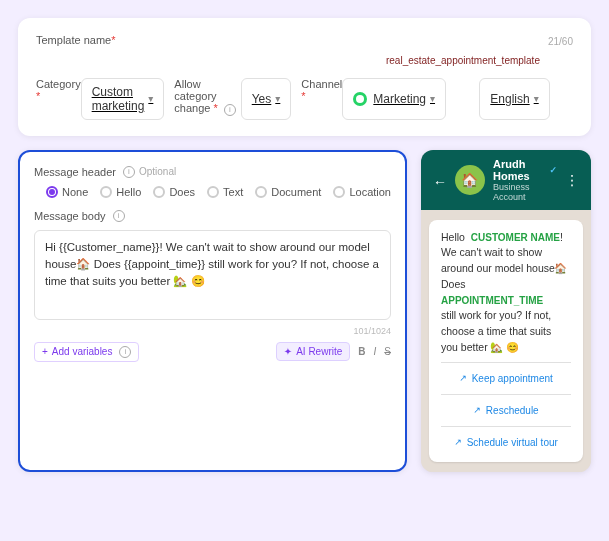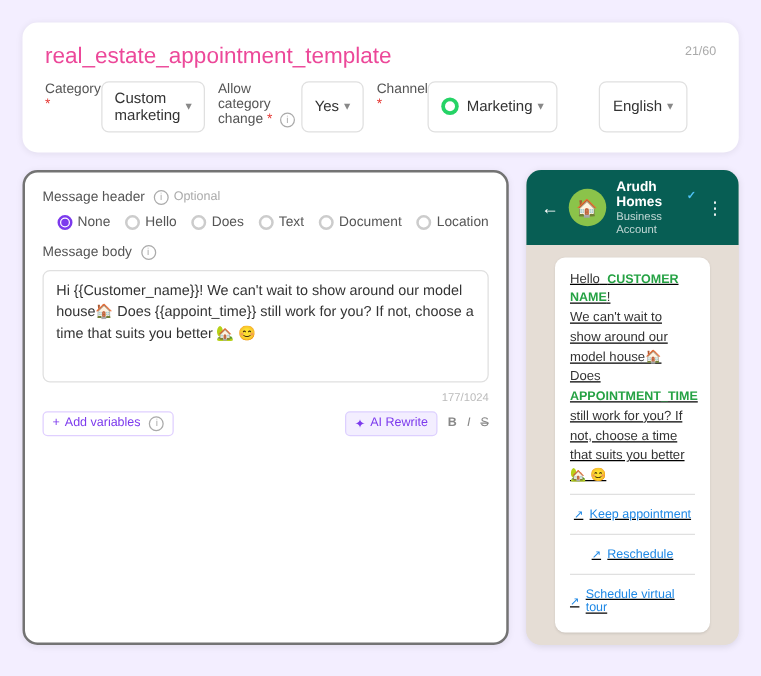--- a/index.html
+++ b/index.html
@@ -34,27 +34,28 @@
     }
     .field-label {
       font-size: 11px;
       color: #555;
       margin-bottom: 4px;
     }
     .field-label .required {
       color: #e53935;
     }
     .template-name-input {
-      font-size: 18px;
-      color: #ec4899;
+      font-size: 10px;
+      color: #7f1d1d;
       border: none;
       outline: none;
       width: 100%;
       padding: 0;
       background: transparent;
+      text-align: right;
     }
     .char-count {
       font-size: 10px;
       color: #aaa;
       white-space: nowrap;
       margin-left: 8px;
       align-self: flex-start;
       padding-top: 2px;
     }
     .fields-row {
@@ -69,20 +70,21 @@
     }
     .select-wrapper {
       position: relative;
       display: flex;
       align-items: center;
       border: 1px solid #e0e0e0;
       border-radius: 6px;
       padding: 5px 10px;
       background: #fff;
       cursor: pointer;
+      text-decoration: underline;
     }
     .select-text {
       font-size: 12px;
       color: #333;
       flex: 1;
     }
     .select-icon {
       font-size: 10px;
       color: #888;
       margin-left: 4px;
@@ -124,21 +126,21 @@
       gap: 14px;
     }
 
     
     .left-panel {
       flex: 1;
       background: #fff;
       border-radius: 12px;
       padding: 14px;
       box-shadow: 0 1px 6px rgba(0,0,0,0.07);
-      border: 2px solid #737373;
+      border: 2px solid #1d4ed8;
     }
     .section-label {
       font-size: 11px;
       color: #555;
       margin-bottom: 8px;
       display: flex;
       align-items: center;
       gap: 4px;
     }
     .optional-badge {
@@ -298,26 +300,25 @@
       font-size: 9px;
       color: rgba(255,255,255,0.75);
     }
     .more-icon {
       color: white;
       font-size: 14px;
       cursor: pointer;
     }
     .chat-area {
       flex: 1;
-      padding: 10px 23px;
+      padding: 10px 8px;
       display: flex;
       flex-direction: column;
       gap: 4px;
       background: #e5ddd5;
-      text-decoration: underline;
     }
     .message-bubble {
       background: white;
       border-radius: 8px;
       padding: 10px 12px;
       box-shadow: 0 1px 2px rgba(0,0,0,0.1);
       max-width: 190px;
     }
     .bubble-text {
       font-size: 10.5px;
@@ -354,20 +355,23 @@
     }
   </style>
 </head>
 <body>
 
 <div class="outer-wrapper">
 
   <div class="top-card">
     <div class="template-name-row">
       <div style="flex:1">
+        <div class="field-label">
+          <span>Template name</span><span class="required">*</span>
+        </div>
         <input class="template-name-input" type="text" value="real_estate_appointment_template" style="">
       </div>
       <span class="char-count">21/60</span>
     </div>
     <div class="fields-row">
 
       <div class="field-group">
         <div class="field-label">Category <span class="required">*</span></div>
         <div class="select-wrapper">
           <span class="select-text">Custom marketing</span>
@@ -443,21 +447,21 @@
           <span>Location</span>
         </div>
       </div>
 
       <div class="message-body-section">
         <div class="section-label">
           <span>Message body</span>
           <span class="info-icon">i</span>
         </div>
         <textarea class="body-textarea" style="">Hi {{Customer_name}}! We can't wait to show around our model house🏠 Does {{appoint_time}} still work for you? If not, choose a time that suits you better 🏡 😊</textarea>
-        <div class="char-count-body">177/1024</div>
+        <div class="char-count-body">101/1024</div>
         <div class="textarea-footer">
           <button class="add-vars-btn">
             + <span>Add variables</span>
             <span class="info-icon">i</span>
           </button>
           <div class="toolbar-right">
             <button class="ai-btn">
               ✦ <span>AI Rewrite</span>
             </button>
             <span class="format-icon"><b>B</b></span>

